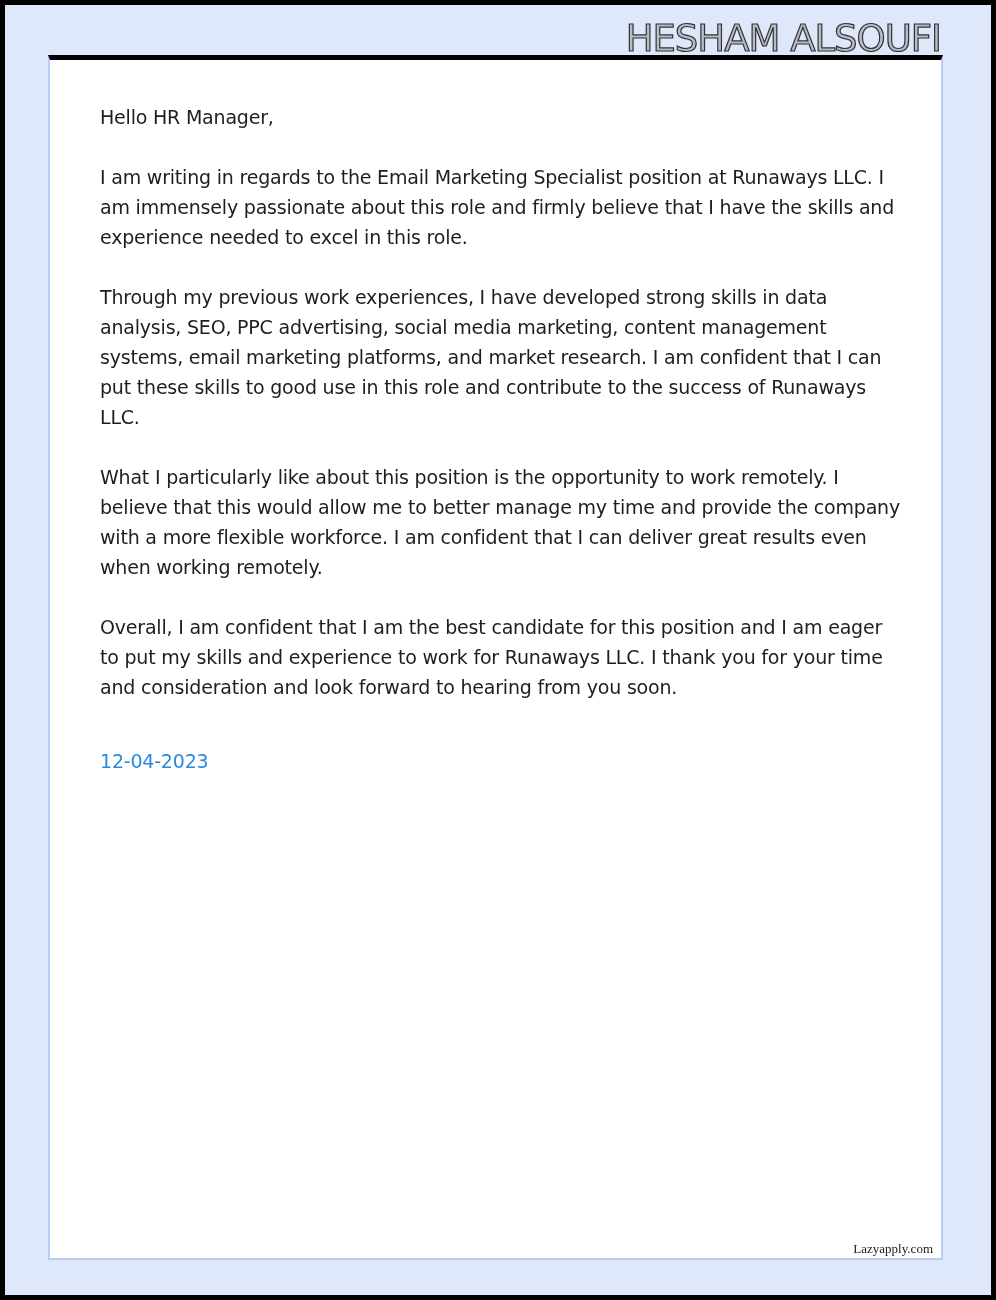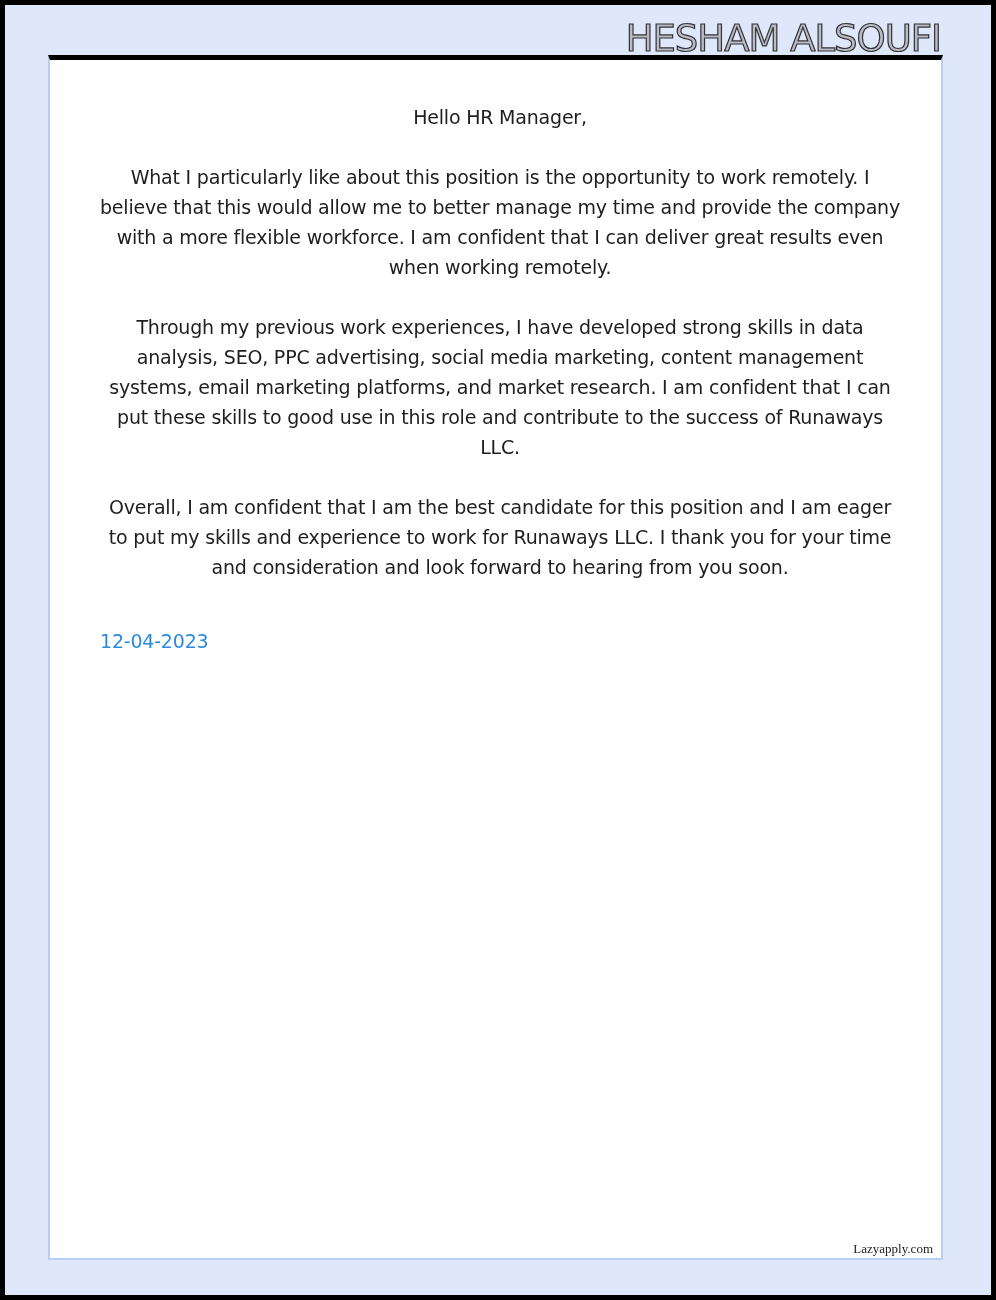--- a/index.html
+++ b/index.html
@@ -25,35 +25,36 @@
       width: 895px; height: 1205px; box-sizing: border-box;
       background: #fff;
       border: 2px solid #b7cdf7;
       border-top: 5px solid #000;
     }
     .content {
       position: absolute; left: 50px; top: 42px; width: 800px;
       font-size: 19px; line-height: 30px; color: #1e1e1e;
       letter-spacing: -0.2px;
     }
-    .content p { margin: 0 0 30px 0; text-align: center; }
+    .content p { margin: 0 0 30px 0; }
     .content p.last { margin-bottom: 10px; }
     .date { color: #2a8ae0; font-size: 19px; line-height: 30px; margin-top: 44px; }
     .footer {
       position: absolute; right: 8px; bottom: 0px;
       font-size: 13px; color: #222; line-height: 18px; font-family: Liberation Serif, serif;
     }
   </style>
 </head>
 <body>
 
 <h1 class="name">HESHAM ALSOUFI</h1>
 
 <div class="card">
   <div class="content">
     <p>Hello HR Manager,</p>
+    <p>I am writing in regards to the Email Marketing Specialist position at Runaways LLC. I am immensely passionate about this role and firmly believe that I have the skills and experience needed to excel in this role.</p>
+    <p>Through my previous work experiences, I have developed strong skills in data analysis, SEO, PPC advertising, social media marketing, content management systems, email marketing platforms, and market research. I am confident that I can put these skills to good use in this role and contribute to the success of Runaways LLC.</p>
     <p>What I particularly like about this position is the opportunity to work remotely. I believe that this would allow me to better manage my time and provide the company with a more flexible workforce. I am confident that I can deliver great results even when working remotely.</p>
-    <p>Through my previous work experiences, I have developed strong skills in data analysis, SEO, PPC advertising, social media marketing, content management systems, email marketing platforms, and market research. I am confident that I can put these skills to good use in this role and contribute to the success of Runaways LLC.</p>
     <p class="last">Overall, I am confident that I am the best candidate for this position and I am eager to put my skills and experience to work for Runaways LLC. I thank you for your time and consideration and look forward to hearing from you soon.</p>
     <div class="date">12-04-2023</div>
   </div>
   <div class="footer">Lazyapply.com</div>
 </div>
 
 </body></html>

